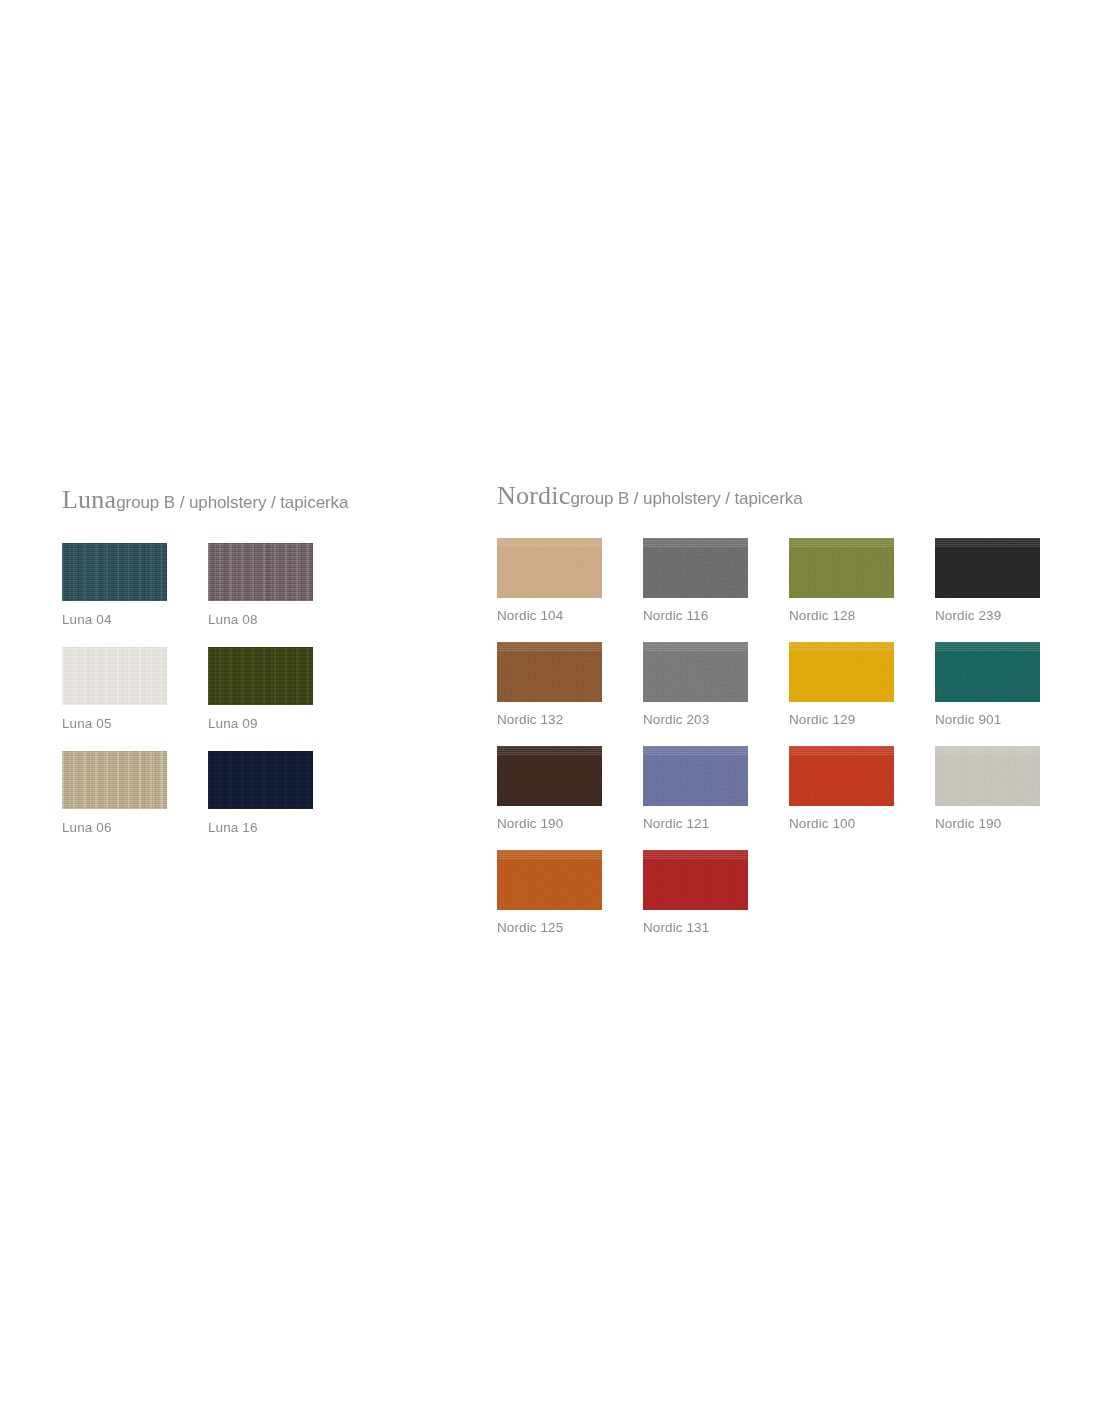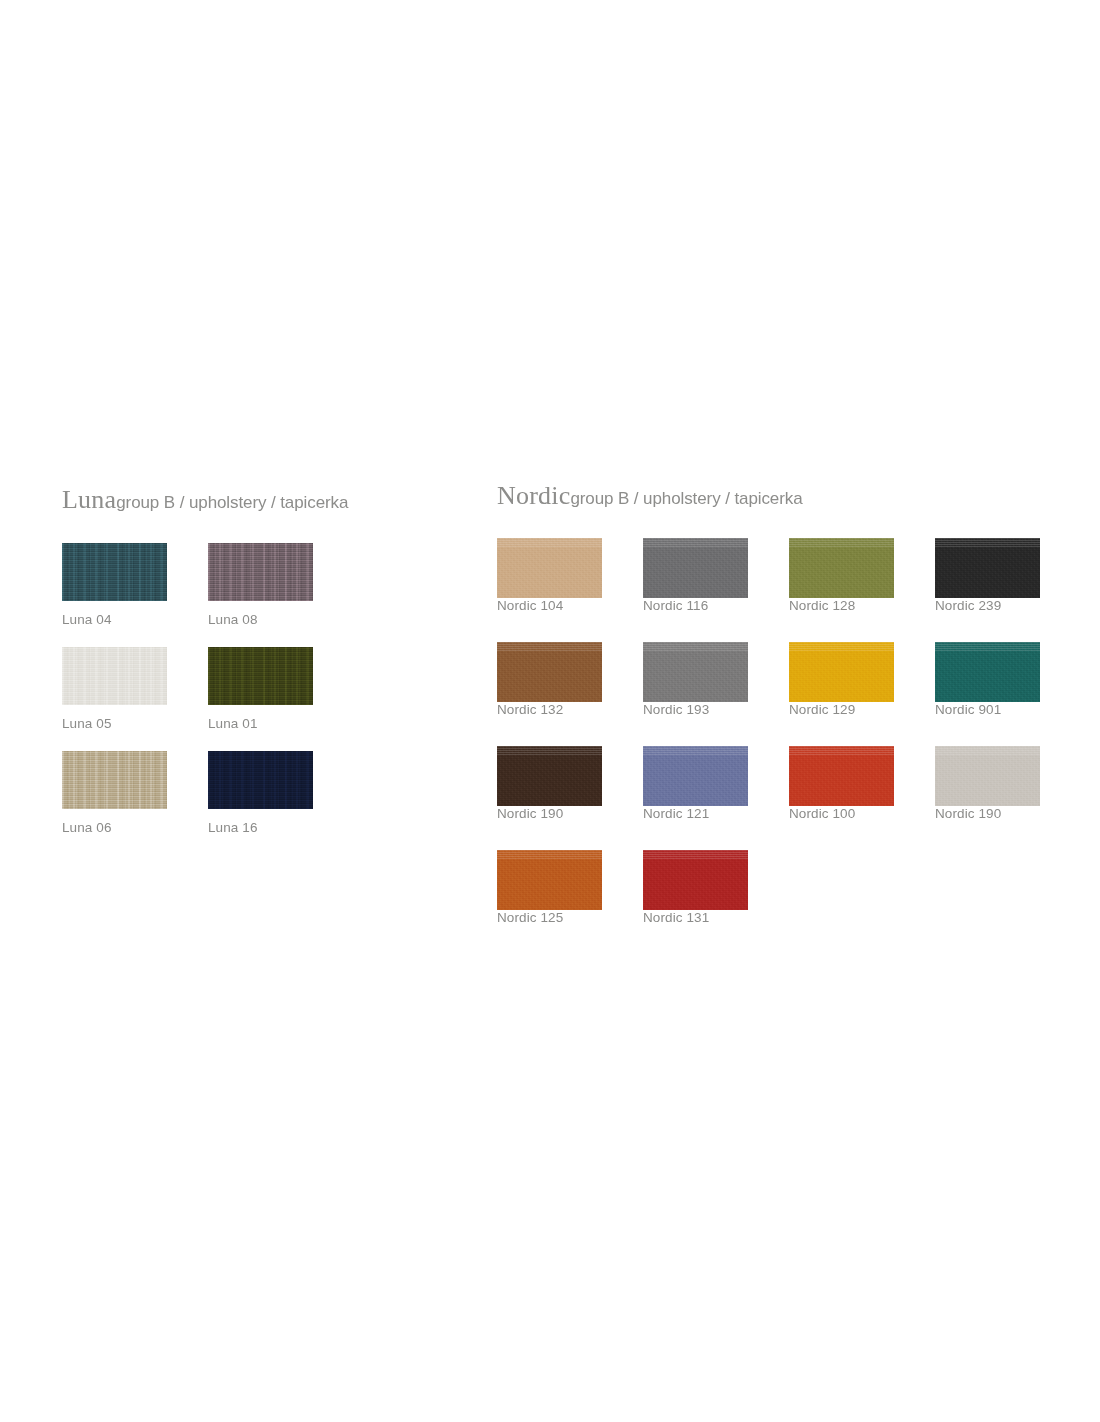--- a/index.html
+++ b/index.html
@@ -124,20 +124,21 @@
     left: 0; right: 0; top: 0;
     height: 9px;
     background-image: repeating-linear-gradient(0deg,
       rgba(255,255,255,0.16) 0px, rgba(255,255,255,0.16) 1px,
       rgba(0,0,0,0.00) 1px, rgba(0,0,0,0.00) 2px);
     pointer-events: none;
     z-index: 2;
   }
 
   .swatch-label {
+    margin-top: 10px;
     font-size: 13.5px;
     color: #8b8b89;
     letter-spacing: 0.1px;
     white-space: nowrap;
     font-family: "Liberation Sans", sans-serif;
   }
   .grid-luna .swatch-label { margin-top: 11px; }
 </style>
 </head>
 <body>
@@ -157,21 +158,21 @@
       <div class="cell">
         <div class="swatch tex-weave" style="background-color: rgb(110, 95, 102);"></div>
         <div class="swatch-label">Luna 08</div>
       </div>
       <div class="cell">
         <div class="swatch tex-weave" style="background-color: rgb(226, 224, 218);"></div>
         <div class="swatch-label">Luna 05</div>
       </div>
       <div class="cell">
         <div class="swatch tex-weave" style="background-color: rgb(59, 64, 22);"></div>
-        <div class="swatch-label">Luna 01</div>
+        <div class="swatch-label">Luna 09</div>
       </div>
       <div class="cell">
         <div class="swatch tex-weave" style="background-color: rgb(183, 169, 139);"></div>
         <div class="swatch-label">Luna 06</div>
       </div>
       <div class="cell">
         <div class="swatch tex-weave" style="background-color: rgb(18, 26, 51);"></div>
         <div class="swatch-label">Luna 16</div>
       </div>
     </div>
@@ -197,21 +198,21 @@
       <div class="cell">
         <div class="swatch tex-felt" style="background-color: rgb(40, 40, 40);"></div>
         <div class="swatch-label">Nordic 239</div>
       </div>
       <div class="cell">
         <div class="swatch tex-felt" style="background-color: rgb(139, 90, 51);"></div>
         <div class="swatch-label">Nordic 132</div>
       </div>
       <div class="cell">
         <div class="swatch tex-felt" style="background-color: rgb(123, 122, 122);"></div>
-        <div class="swatch-label">Nordic 193</div>
+        <div class="swatch-label">Nordic 203</div>
       </div>
       <div class="cell">
         <div class="swatch tex-felt" style="background-color: rgb(224, 169, 13);"></div>
         <div class="swatch-label">Nordic 129</div>
       </div>
       <div class="cell">
         <div class="swatch tex-felt" style="background-color: rgb(27, 101, 96);"></div>
         <div class="swatch-label">Nordic 901</div>
       </div>
       <div class="cell">

